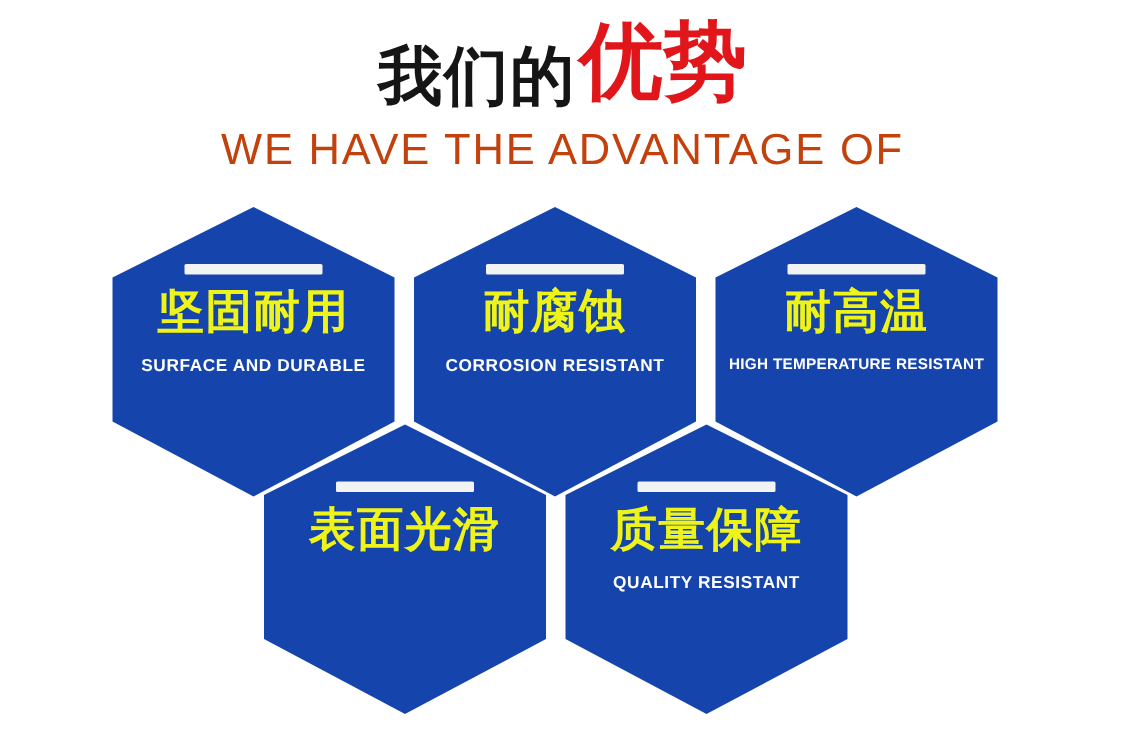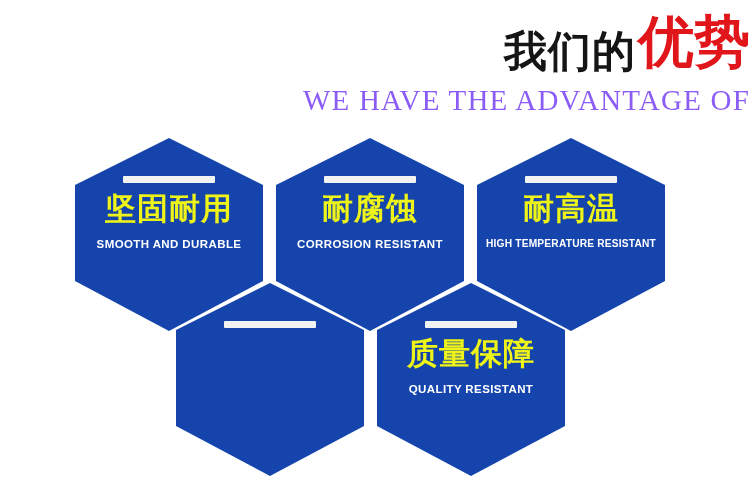--- a/index.html
+++ b/index.html
@@ -19,21 +19,21 @@
     width: 750px;
     height: 500px;
     background: #ffffff;
   }
   
   .header {
     position: absolute;
     top: 14px;
     left: 0;
     width: 750px;
-    text-align: right;
+    text-align: center;
   }
   .title-line {
     line-height: 1;
     white-space: nowrap;
     display: block;
     height: 60px;
     position: relative;
   }
   .title-cn-black {
     font-family: "DejaVu Sans", "Liberation Sans", sans-serif;
@@ -50,24 +50,24 @@
     font-size: 56px;
     font-weight: bold;
     color: #e1161a;
     letter-spacing: 0px;
     vertical-align: baseline;
     margin-left: 2px;
   }
   .subtitle {
     display: block;
     margin-top: 10px;
-    font-family: Liberation Serif, serif;
+    font-family: Liberation Sans, sans-serif;
     font-size: 29px;
     font-weight: 400;
-    color: #8b5cf6;
+    color: #c2410c;
     letter-spacing: 1.2px;
     white-space: nowrap;
   }
   
   .hexwrap {
     position: absolute;
     left: 0;
     top: 0;
     width: 686px;
     height: 500px;
@@ -135,37 +135,38 @@
       <polygon points="370,138 464,185 464,281 370,331 276,281 276,185" fill="#1545AC"></polygon>
       <polygon points="571,138 665,185 665,281 571,331 477,281 477,185" fill="#1545AC"></polygon>
 
       <polygon points="270,283 364,330 364,426 270,476 176,426 176,330" fill="#1545AC"></polygon>
       <polygon points="471,283 565,330 565,426 471,476 377,426 377,330" fill="#1545AC"></polygon>
     </svg>
 
     <div class="hex-label" style="left:69px; top:176px; width:200px;">
       <div class="hex-rule" style="background: rgb(242, 244, 243);"></div>
       <div class="hex-cn" style="color: rgb(238, 243, 26);">坚固耐用</div>
-      <div class="hex-en" style="color: rgb(255, 255, 255);">SMOOTH AND DURABLE</div>
+      <div class="hex-en" style="color: rgb(255, 255, 255);">SURFACE AND DURABLE</div>
     </div>
 
     <div class="hex-label" style="left:270px; top:176px; width:200px;">
       <div class="hex-rule" style="background: rgb(242, 244, 243);"></div>
       <div class="hex-cn" style="color: rgb(238, 243, 26);">耐腐蚀</div>
       <div class="hex-en" style="color: rgb(255, 255, 255);">CORROSION RESISTANT</div>
     </div>
 
     <div class="hex-label" style="left:466px; top:176px; width:210px;">
       <div class="hex-rule" style="background: rgb(242, 244, 243);"></div>
       <div class="hex-cn" style="color: rgb(238, 243, 26);">耐高温</div>
       <div class="hex-en small" style="color: rgb(255, 255, 255);">HIGH TEMPERATURE RESISTANT</div>
     </div>
 
     <div class="hex-label" style="left:170px; top:321px; width:200px;">
       <div class="hex-rule" style="background: rgb(242, 244, 243);"></div>
+      <div class="hex-cn" style="color: rgb(238, 243, 26);">表面光滑</div>
     </div>
 
     <div class="hex-label" style="left:371px; top:321px; width:200px;">
       <div class="hex-rule" style="background: rgb(242, 244, 243);"></div>
       <div class="hex-cn" style="color: rgb(238, 243, 26);">质量保障</div>
       <div class="hex-en" style="color: rgb(255, 255, 255);">QUALITY RESISTANT</div>
     </div>
 
   </div>
 </div>

